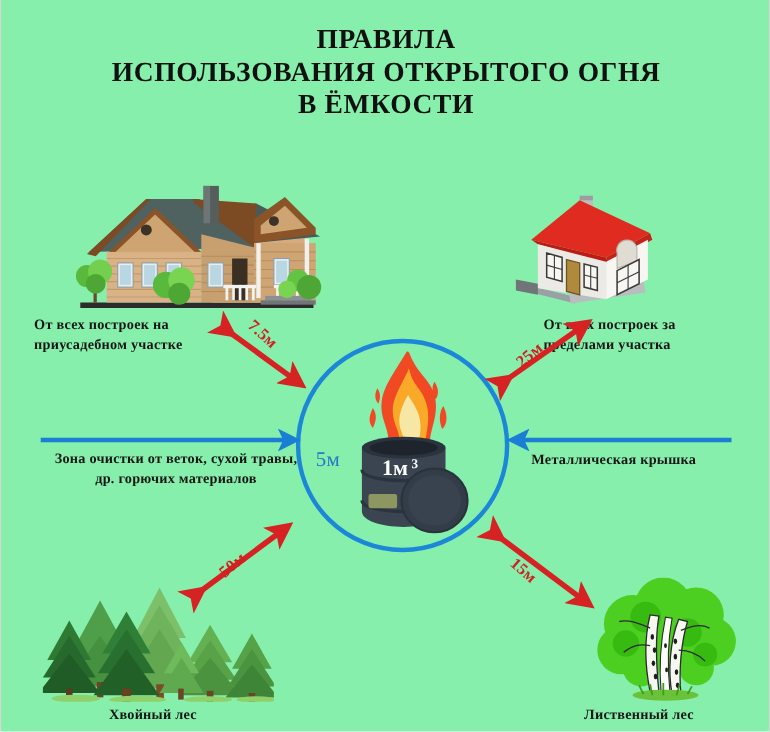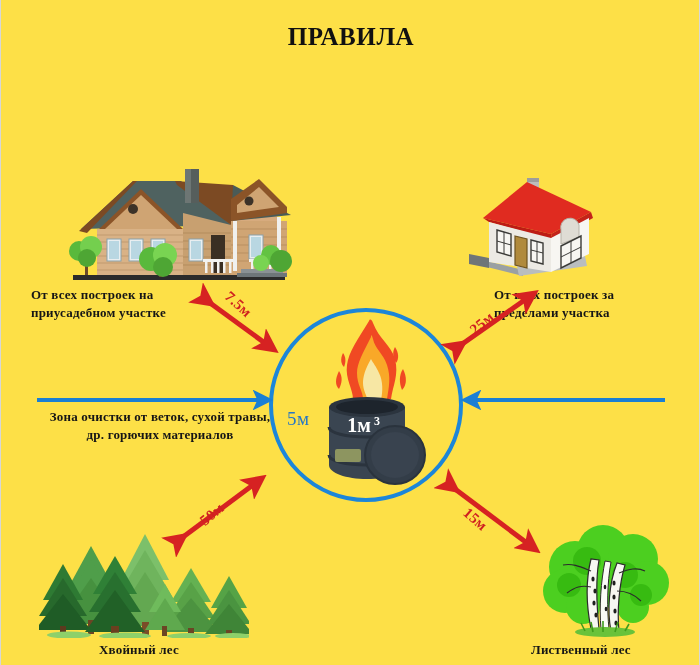--- a/index.html
+++ b/index.html
@@ -4,21 +4,21 @@
 <style>
   html, body {
     margin: 0;
     padding: 0;
     background: #ffffff;
   }
   #poster {
     position: relative;
     width: 700px;
     height: 665px;
-    background: #fde047;
+    background: #86efac;
     overflow: hidden;
     font-family: "Liberation Serif", "DejaVu Serif", serif;
     border-left: 1px solid #d7d7d7;
     border-right: 1px solid #d7d7d7;
     box-sizing: border-box;
   }
 
   
   .title-block {
     position: absolute;
@@ -109,20 +109,22 @@
   #dim-50  { left: 198px; top: 506px; transform: rotate(-40deg); }
   #dim-15  { left: 461px; top: 511px; transform: rotate(41deg); }
 </style>
 </head>
 <body>
 
 <div id="poster">
 
   <div class="title-block">
     <div class="title-line">ПРАВИЛА</div>
+    <div class="title-line l2">ИСПОЛЬЗОВАНИЯ ОТКРЫТОГО ОГНЯ</div>
+    <div class="title-line">В ЁМКОСТИ</div>
   </div>
 
   <div class="illus" id="house-wood">
     <svg viewBox="0 0 232 125" width="232" height="125">
 
       <rect x="10" y="112" width="212" height="5" fill="#2b2b2b"></rect>
 
       <polygon points="130,44 196,30 214,44 214,112 130,112" fill="#d7ab7e"></polygon>
 
       <polygon points="112,38 170,22 228,52 168,58" fill="#4a5b57"></polygon>
@@ -441,14 +443,15 @@
       <line x1="664" y1="400" x2="470" y2="400" stroke="#1a7fd4" stroke-width="4" marker-end="url(#bluehead)"></line>
     </g>
   </svg>
 
   <div class="dim-label" id="dim-75">7.5м</div>
   <div class="dim-label" id="dim-25">25м</div>
   <div class="dim-label" id="dim-50">50м</div>
   <div class="dim-label" id="dim-15">15м</div>
 
   <div class="caption" id="cap-zone">Зона очистки от веток, сухой травы, др. горючих материалов</div>
+  <div class="caption" id="cap-lid">Металлическая крышка</div>
 
 </div>
 
 </body></html>

